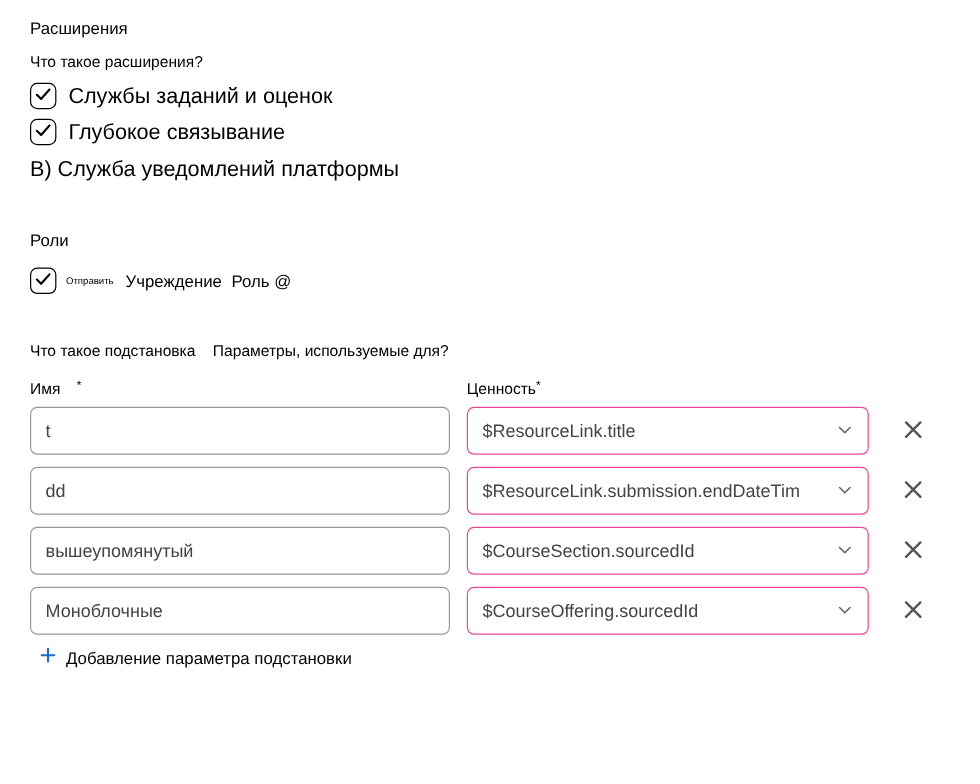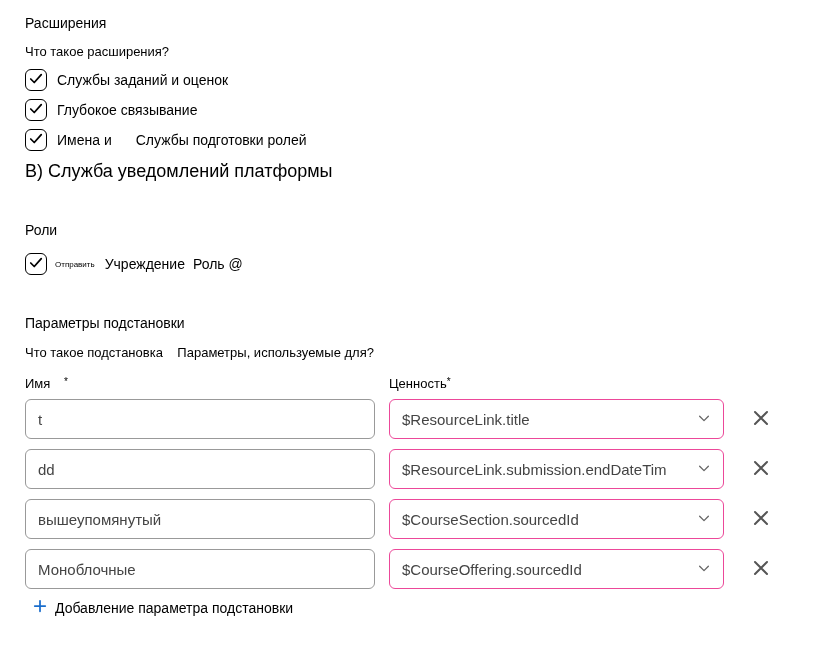--- a/index.html
+++ b/index.html
@@ -43,21 +43,21 @@
       cursor: pointer;
       flex-shrink: 0;
     }
 
     .checkbox svg {
       width: 14px;
       height: 14px;
     }
 
     .checkbox-label {
-      font-size: 14px;
+      font-size: 18px;
       color: #000;
     }
 
     .heading-b {
       font-size: 18px;
       font-weight: 400;
       margin-top: 10px;
       margin-bottom: 40px;
       color: #000;
     }
@@ -232,31 +232,20 @@
     <div class="checkbox">
       <span>
         <svg viewBox="0 0 16 16" fill="none">
             <path d="M2 8 L6 12 L14 3" stroke="#000" stroke-width="2" stroke-linecap="round" stroke-linejoin="round"></path>
           </svg>
       </span>
     </div>
     <span class="checkbox-label">Глубокое связывание</span>
   </div>
 
-  <div class="checkbox-row">
-    <div class="checkbox">
-      <span>
-        <svg viewBox="0 0 16 16" fill="none">
-            <path d="M2 8 L6 12 L14 3" stroke="#000" stroke-width="2" stroke-linecap="round" stroke-linejoin="round"></path>
-          </svg>
-      </span>
-    </div>
-    <span class="checkbox-label">Имена и</span>
-    <span class="checkbox-label inline-gap">Службы подготовки ролей</span>
-  </div>
 </div>
 
 <div class="heading-b">B) Служба уведомлений платформы</div>
 
 <div class="roles-section">
   <div class="section-title">Роли</div>
   <div class="roles-row">
     <div class="checkbox">
       <span>
         <svg viewBox="0 0 16 16" fill="none">
@@ -264,21 +253,20 @@
           </svg>
       </span>
     </div>
     <span class="small-text">Отправить</span>
     <span class="role-text">Учреждение</span>
     <span class="role-text">Роль @</span>
   </div>
 </div>
 
 <div class="params-section">
-  <div class="params-title">Параметры подстановки</div>
   <div class="params-question">
     <span>Что такое подстановка</span>
     &nbsp;&nbsp;
     <span>Параметры, используемые для?</span>
   </div>
 
   <div class="columns-header">
     <div class="col-name">
       <span>Имя</span>
       <span class="asterisk">*</span>

